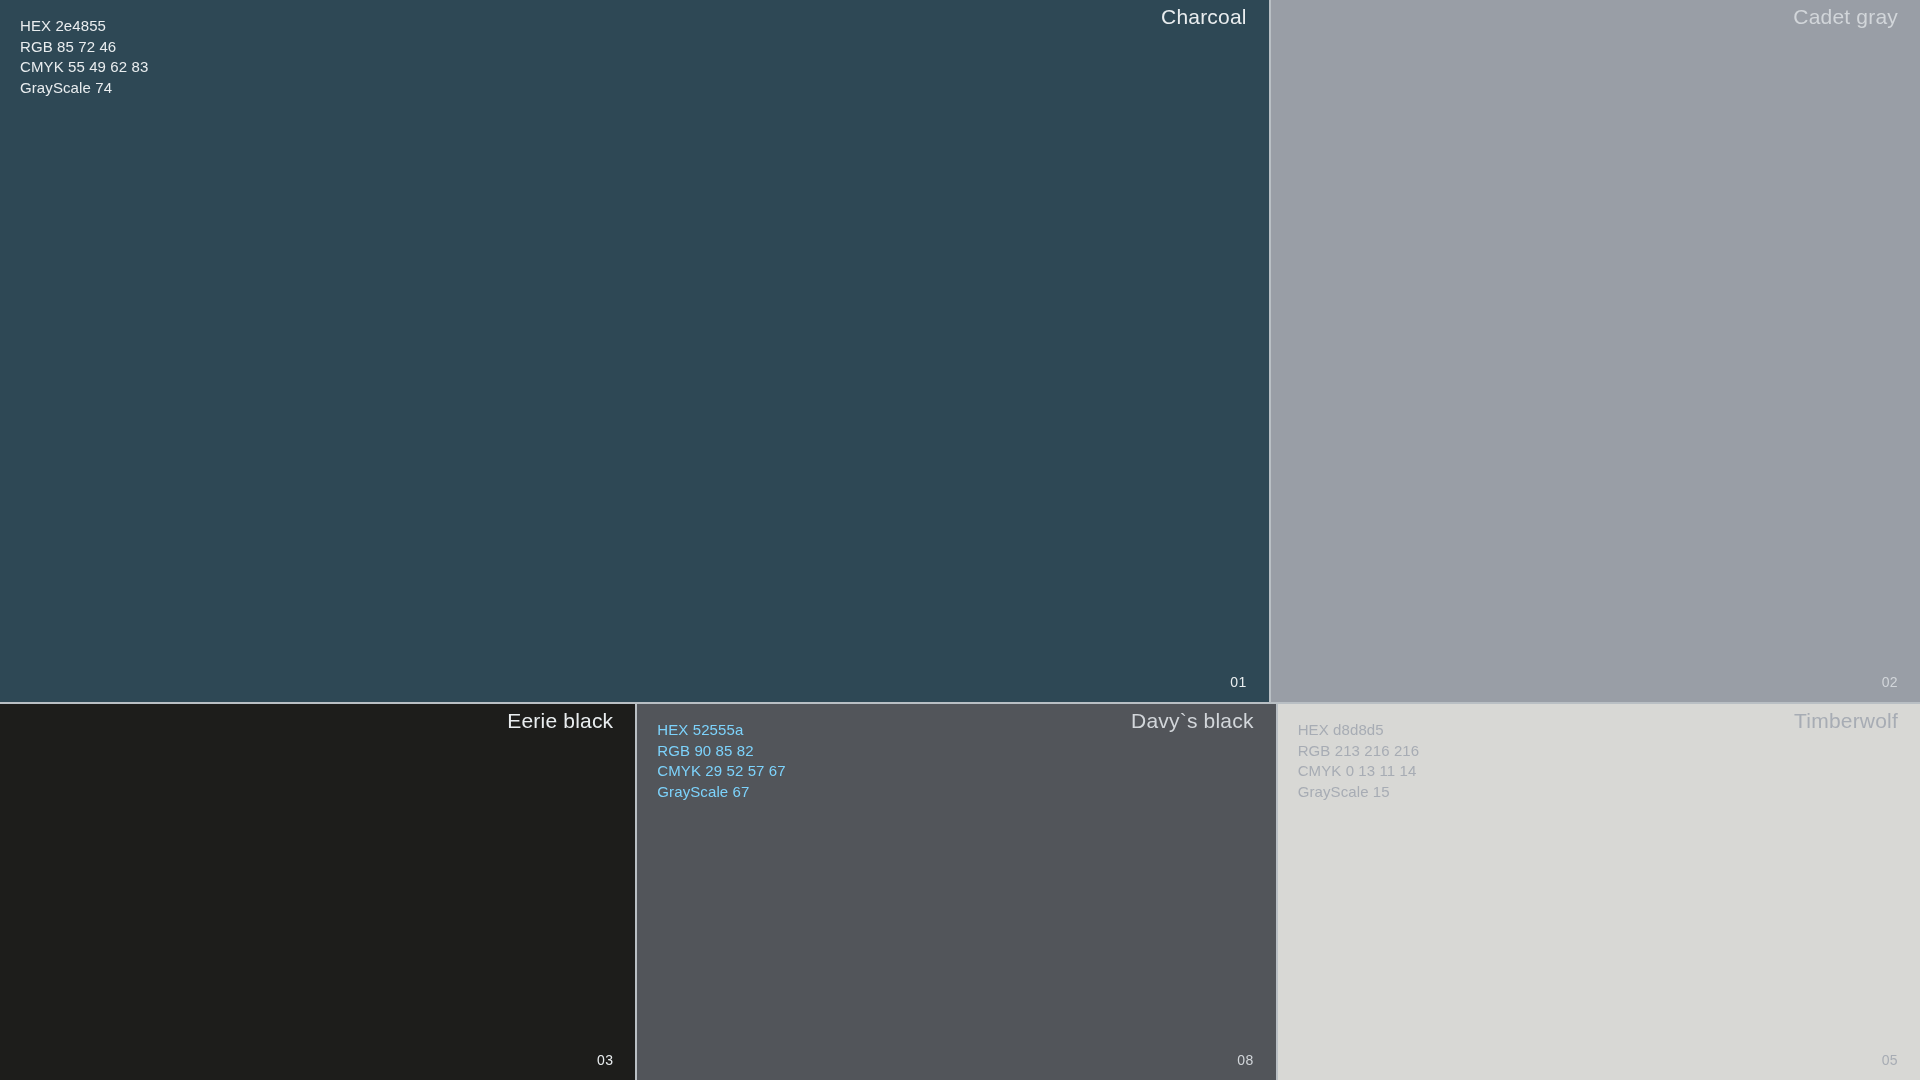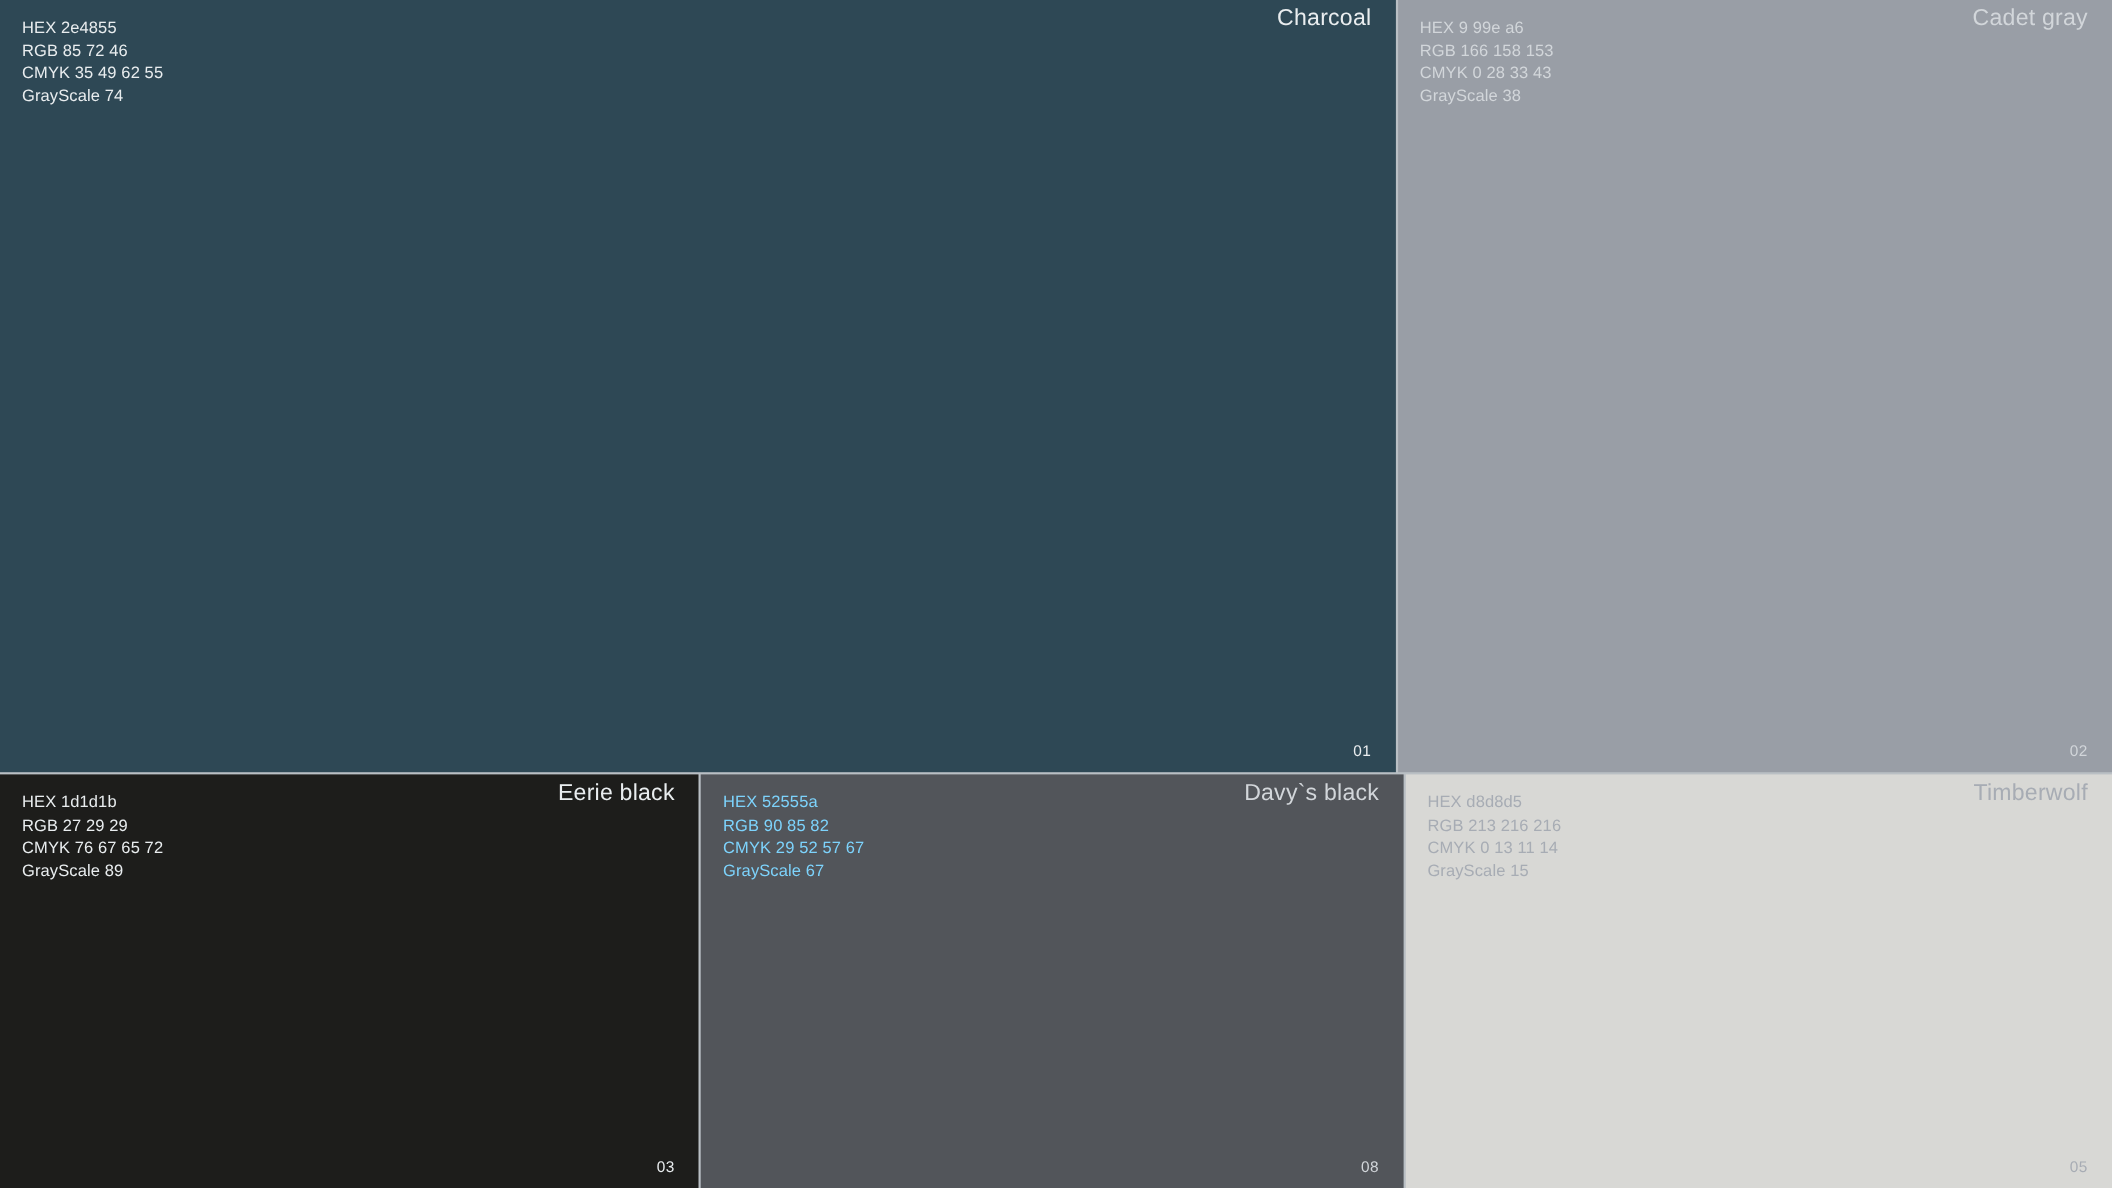--- a/index.html
+++ b/index.html
@@ -94,49 +94,37 @@
 <body>
 
 <div id="palette">
 
   <div class="row row-top">
 
     <div class="swatch sw-01 w-charcoal">
       <div class="info">
         <span class="line">HEX 2e4855</span>
         <span class="line">RGB 85 72 46</span>
-        <span class="line">CMYK 35 49 62 55</span>
+        <span class="line">CMYK 55 49 62 83</span>
         <span class="line">GrayScale 74</span>
       </div>
       <div class="name">Charcoal</div>
       <div class="index">01</div>
     </div>
 
     <div class="swatch sw-02 w-cadet">
-      <div class="info">
-        <span class="line">HEX 9 99e a6</span>
-        <span class="line">RGB 166 158 153</span>
-        <span class="line">CMYK 0 28 33 43</span>
-        <span class="line">GrayScale 38</span>
-      </div>
       <div class="name">Cadet gray</div>
       <div class="index">02</div>
     </div>
 
   </div>
 
   <div class="row row-bottom">
 
     <div class="swatch sw-03 w-eerie">
-      <div class="info">
-        <span class="line">HEX 1d1d1b</span>
-        <span class="line">RGB 27 29 29</span>
-        <span class="line">CMYK 76 67 65 72</span>
-        <span class="line">GrayScale 89</span>
-      </div>
       <div class="name">Eerie black</div>
       <div class="index">03</div>
     </div>
 
     <div class="swatch sw-04 w-davys">
       <div class="info">
         <span class="line">HEX 52555a</span>
         <span class="line">RGB 90 85 82</span>
         <span class="line">CMYK 29 52 57 67</span>
         <span class="line">GrayScale 67</span>

